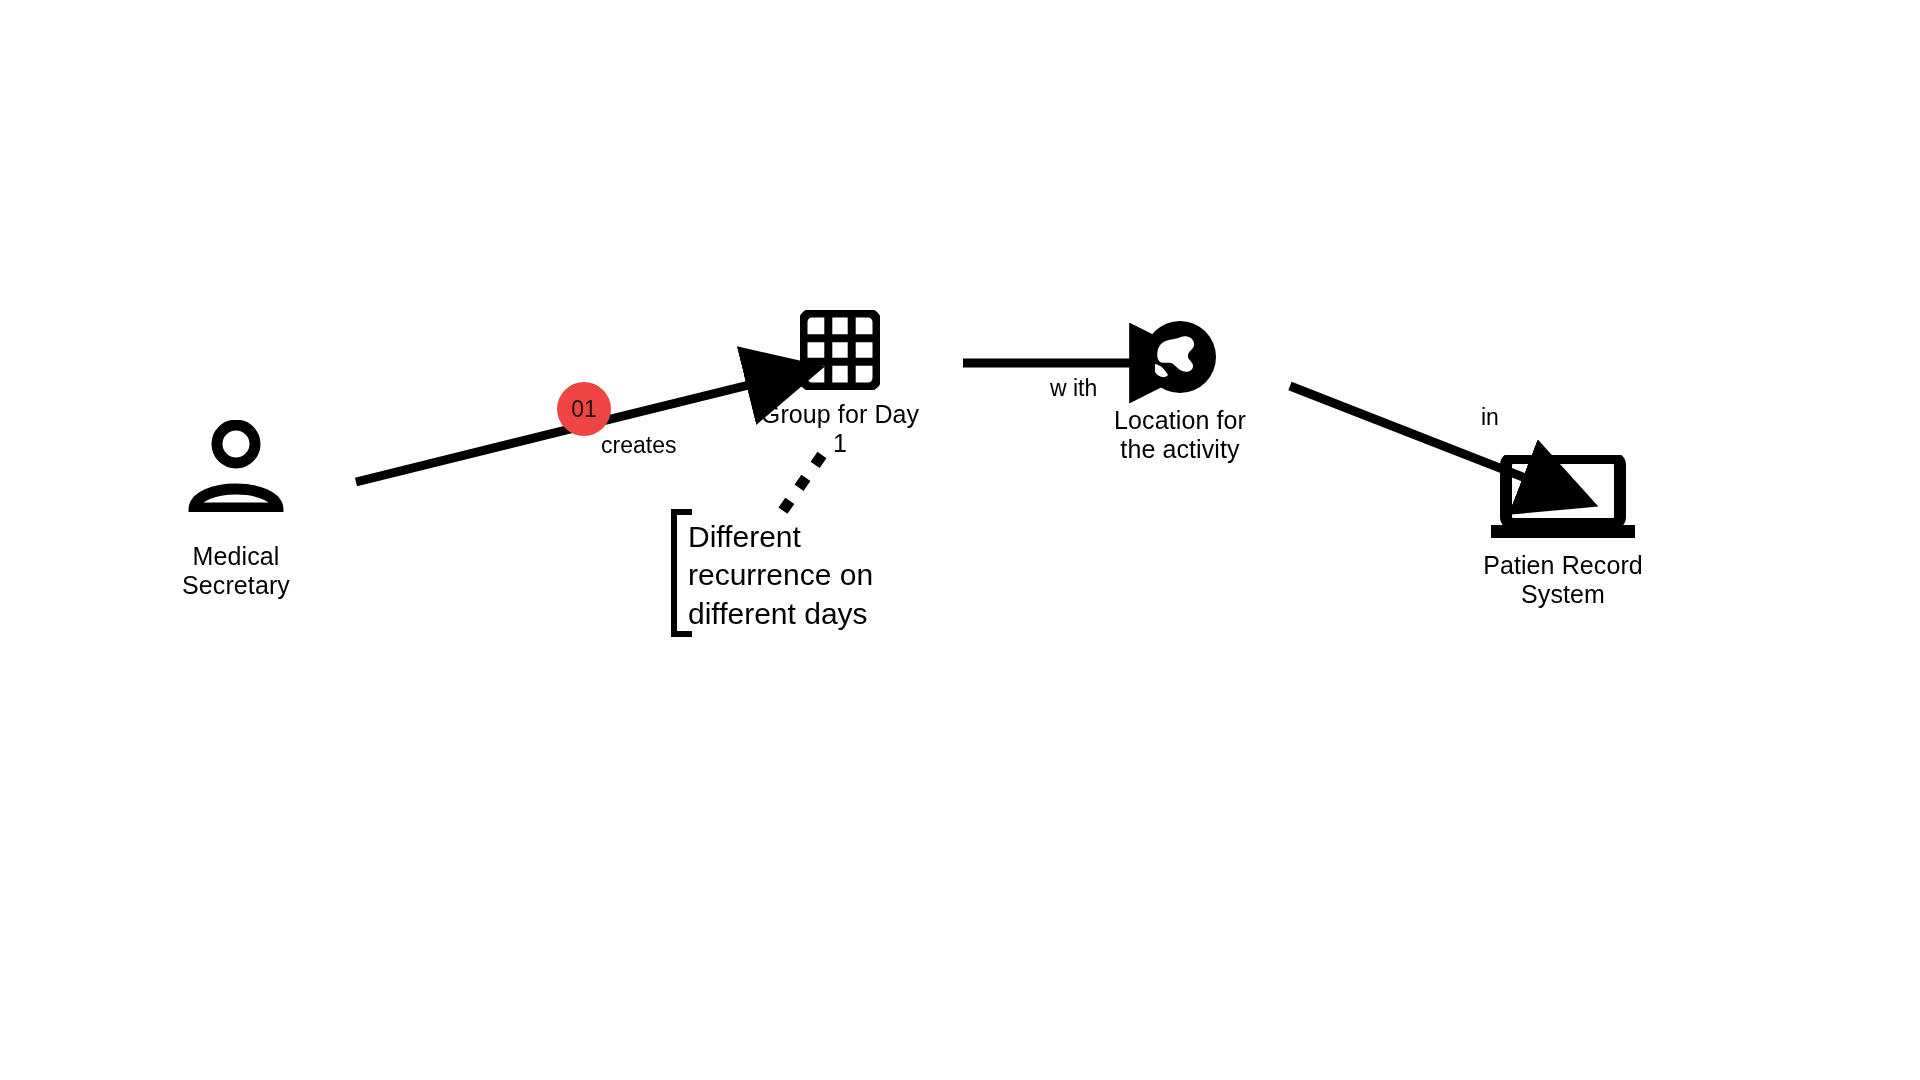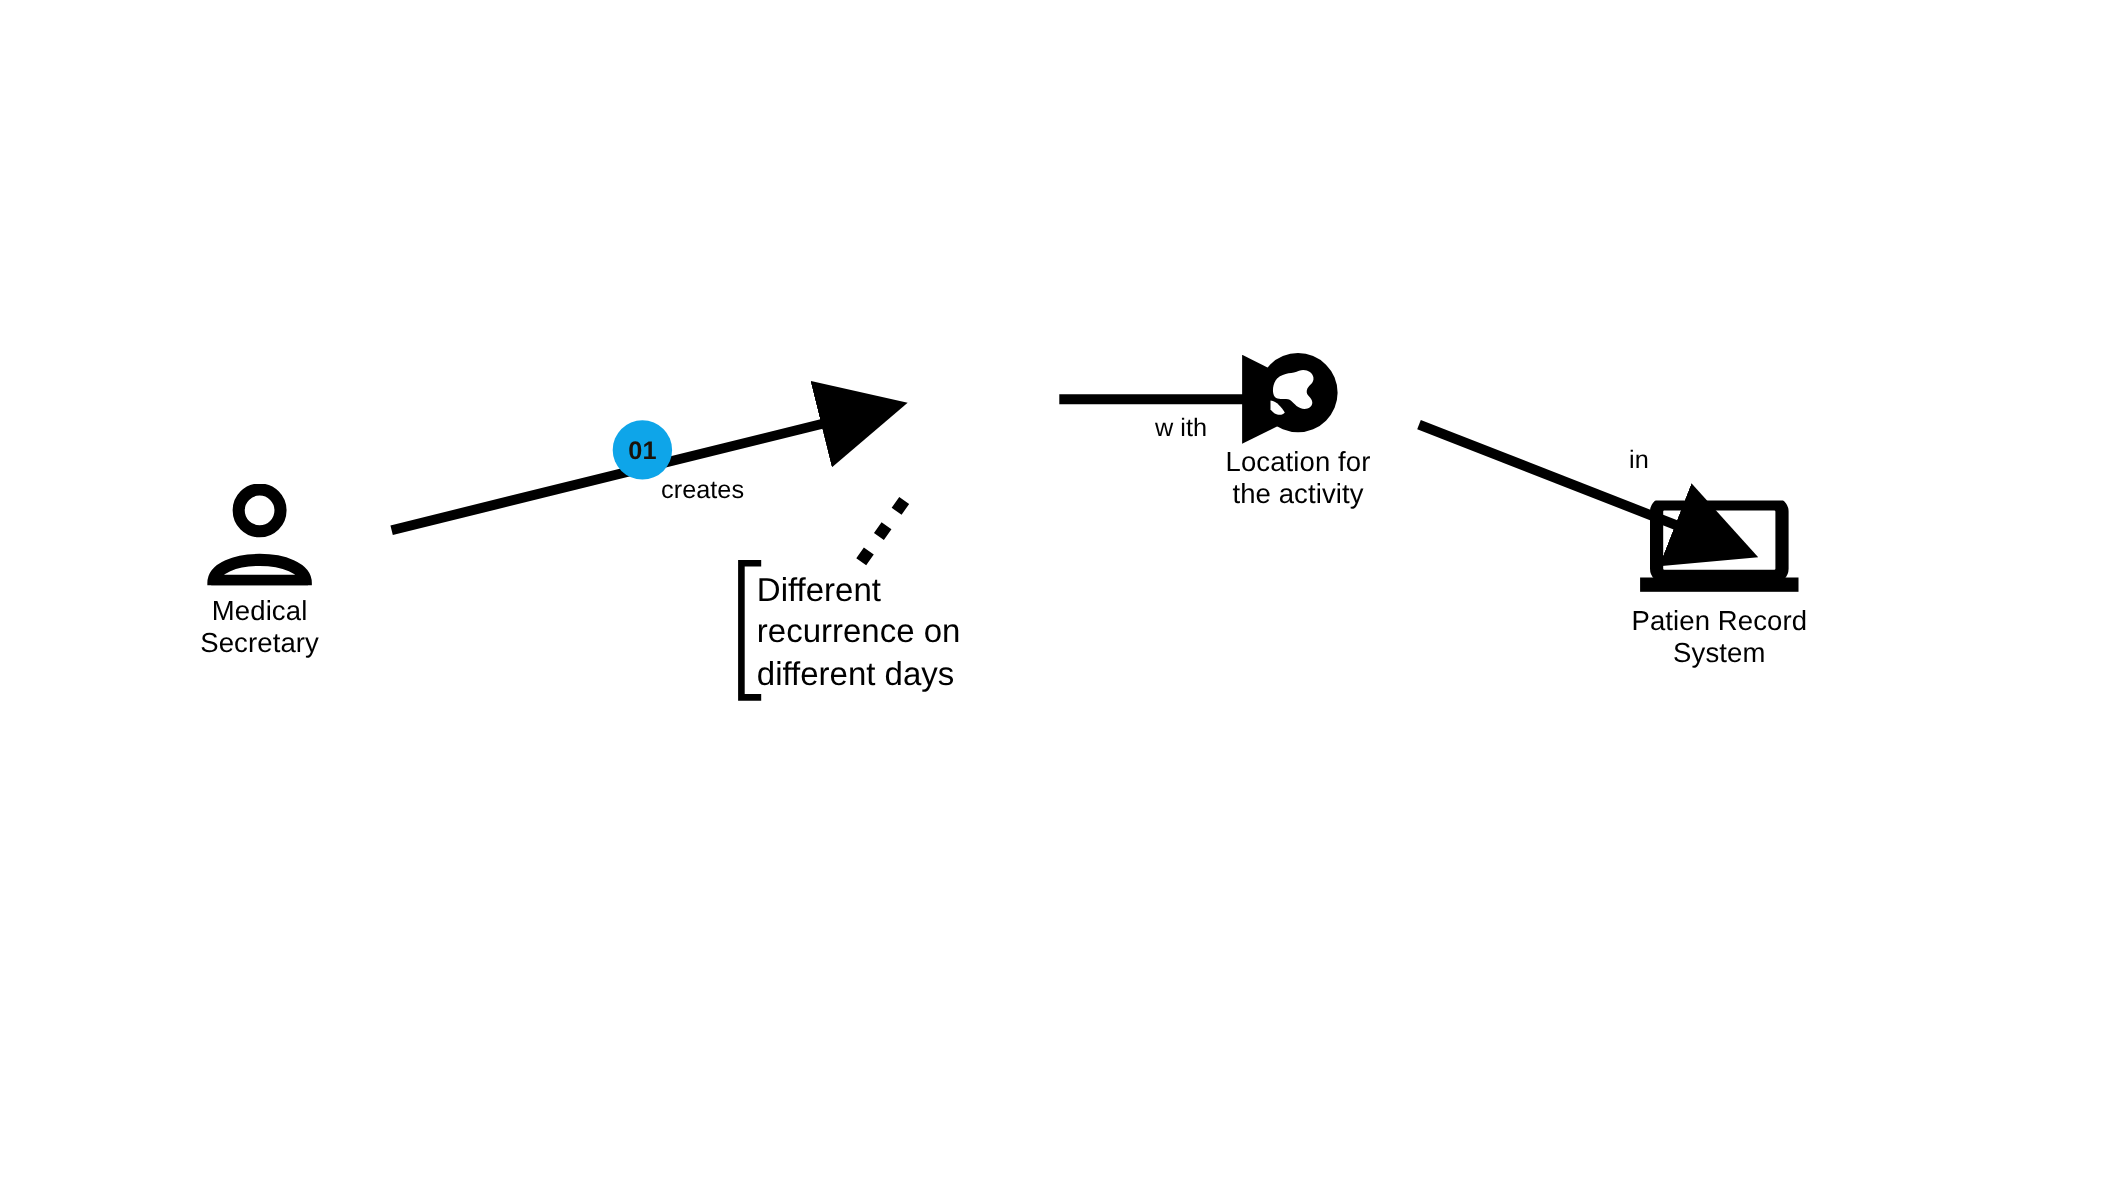--- a/index.html
+++ b/index.html
@@ -86,32 +86,45 @@
 
     <line x1="963" y1="363" x2="1140" y2="363" stroke="#000000" stroke-width="9" marker-end="url(#arrowHead)"></line>
 
     <line x1="1290" y1="386" x2="1533" y2="481" stroke="#000000" stroke-width="9" marker-end="url(#arrowHead)"></line>
 
     <line x1="822" y1="455" x2="782" y2="512" stroke="#000000" stroke-width="11" stroke-linecap="butt" stroke-dasharray="12 16"></line>
 
     <path d="M 692 512 L 674 512 L 674 634 L 692 634" fill="none" stroke="#000000" stroke-width="6"></path>
   </svg>
 
-  <div class="node" style="left:160px; top:440px; width:152px;">
+  <div class="node" style="left:160px; top:420px; width:152px;gap:20px;">
     <span class="node-icon">
       <svg width="100" height="92" viewBox="0 0 100 92" aria-hidden="true">
         <circle cx="50" cy="24" r="19" fill="none" stroke="#000000" stroke-width="11"></circle>
         <path d="M8 90 C8 62, 92 62, 92 90 Z" fill="none" stroke="#000000" stroke-width="11"></path>
         <line x1="6" y1="88" x2="94" y2="88" stroke="#000000" stroke-width="11"></line>
       </svg>
     </span>
     <span class="node-label">Medical
 Secretary</span>
   </div>
 
+  <div class="node" style="left:760px; top:310px; width:160px;">
+    <span class="node-icon">
+      <svg width="80" height="80" viewBox="0 0 80 80" aria-hidden="true">
+        <rect x="3" y="3" width="74" height="74" rx="9" ry="9" fill="none" stroke="#000000" stroke-width="9"></rect>
+        <line x1="28.3" y1="6" x2="28.3" y2="74" stroke="#000000" stroke-width="8"></line>
+        <line x1="51.7" y1="6" x2="51.7" y2="74" stroke="#000000" stroke-width="8"></line>
+        <line x1="6" y1="28.3" x2="74" y2="28.3" stroke="#000000" stroke-width="8"></line>
+        <line x1="6" y1="51.7" x2="74" y2="51.7" stroke="#000000" stroke-width="8"></line>
+      </svg>
+    </span>
+    <span class="node-label">Group for Day
+1</span>
+  </div>
 
   <div class="node" style="left:1480px; top:455px; width:166px;">
     <span class="node-icon">
       <svg width="150" height="86" viewBox="0 0 150 86" aria-hidden="true">
         <rect x="18" y="3" width="114" height="66" rx="7" ry="7" fill="none" stroke="#000000" stroke-width="12"></rect>
         <rect x="3" y="70" width="144" height="13" fill="#000000"></rect>
       </svg>
     </span>
     <span class="node-label">Patien Record
 System</span>
@@ -131,21 +144,21 @@
     <span class="node-label">Location for
 the activity</span>
   </div>
 
   <div class="edge-label" style="left:601px; top:432px;">creates</div>
 
   <div class="edge-label" style="left:1050px; top:375px;">w ith</div>
 
   <div class="edge-label" style="left:1481px; top:404px;">in</div>
 
-  <div class="badge" style="left:557px; top:382px; background:#0ea5e9;font-weight:bold;">
+  <div class="badge" style="left:557px; top:382px; background:#ef4444;">
     <span>01</span>
   </div>
 
   <div class="note" style="left:688px; top:518px; width:190px;">Different
 recurrence on
 different days</div>
 
 </div>
 
 </body></html>

